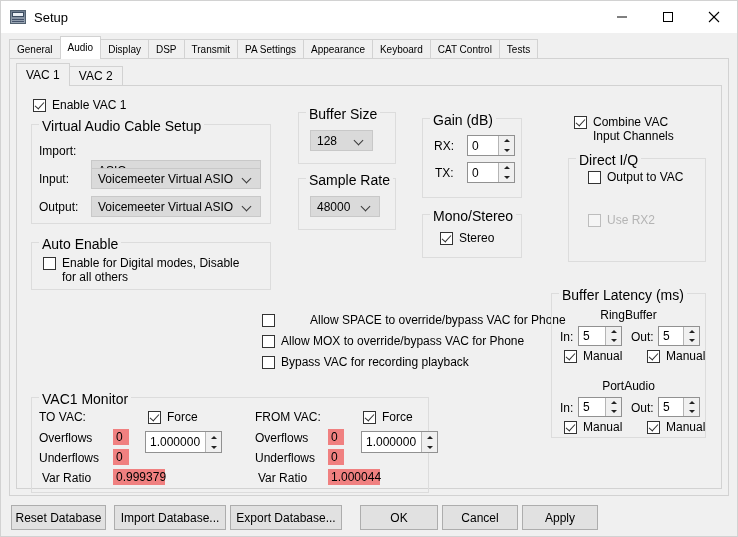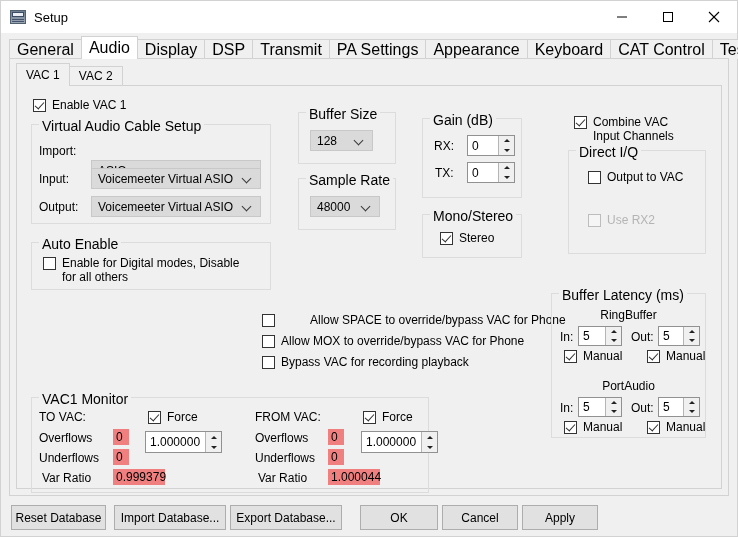--- a/index.html
+++ b/index.html
@@ -95,21 +95,21 @@
     align-items: flex-end;
     padding-left: 8px;
     margin-top: 4px;
     position: relative;
     box-sizing: border-box;
   }
   .tab {
     height: 20px;
     line-height: 20px;
     padding: 0 7px;
-    font-size: 16px;
+    font-size: 10px;
     border: 1px solid #d2d2d2;
     border-bottom: none;
     background: #f0f0f0;
     box-sizing: border-box;
     margin-right: -1px;
     color: #000;
     white-space: nowrap;
   }
   .tab.active {
     background: #ffffff;
@@ -477,21 +477,21 @@
       <div class="cb" style="left:423px; top:145px;">
         <div class="box chk"></div>
         <div class="txt">Stereo</div>
       </div>
 
       <div class="cb" style="left:557px; top:29px; width:130px;">
         <div class="box chk"></div>
         <div class="txt multiline" style="width:105px;">Combine VAC Input Channels</div>
       </div>
 
-      <div class="group" style="left:551px; top:64px; width:138px; height:104px;">
+      <div class="group" style="left:551px; top:72px; width:138px; height:104px;">
         <div class="legend">Direct I/Q</div>
       </div>
       <div class="cb" style="left:571px; top:84px;">
         <div class="box"></div>
         <div class="txt">Output to VAC</div>
       </div>
       <div class="cb" style="left:571px; top:127px;">
         <div class="box disabled"></div>
         <div class="txt dis">Use RX2</div>
       </div>

